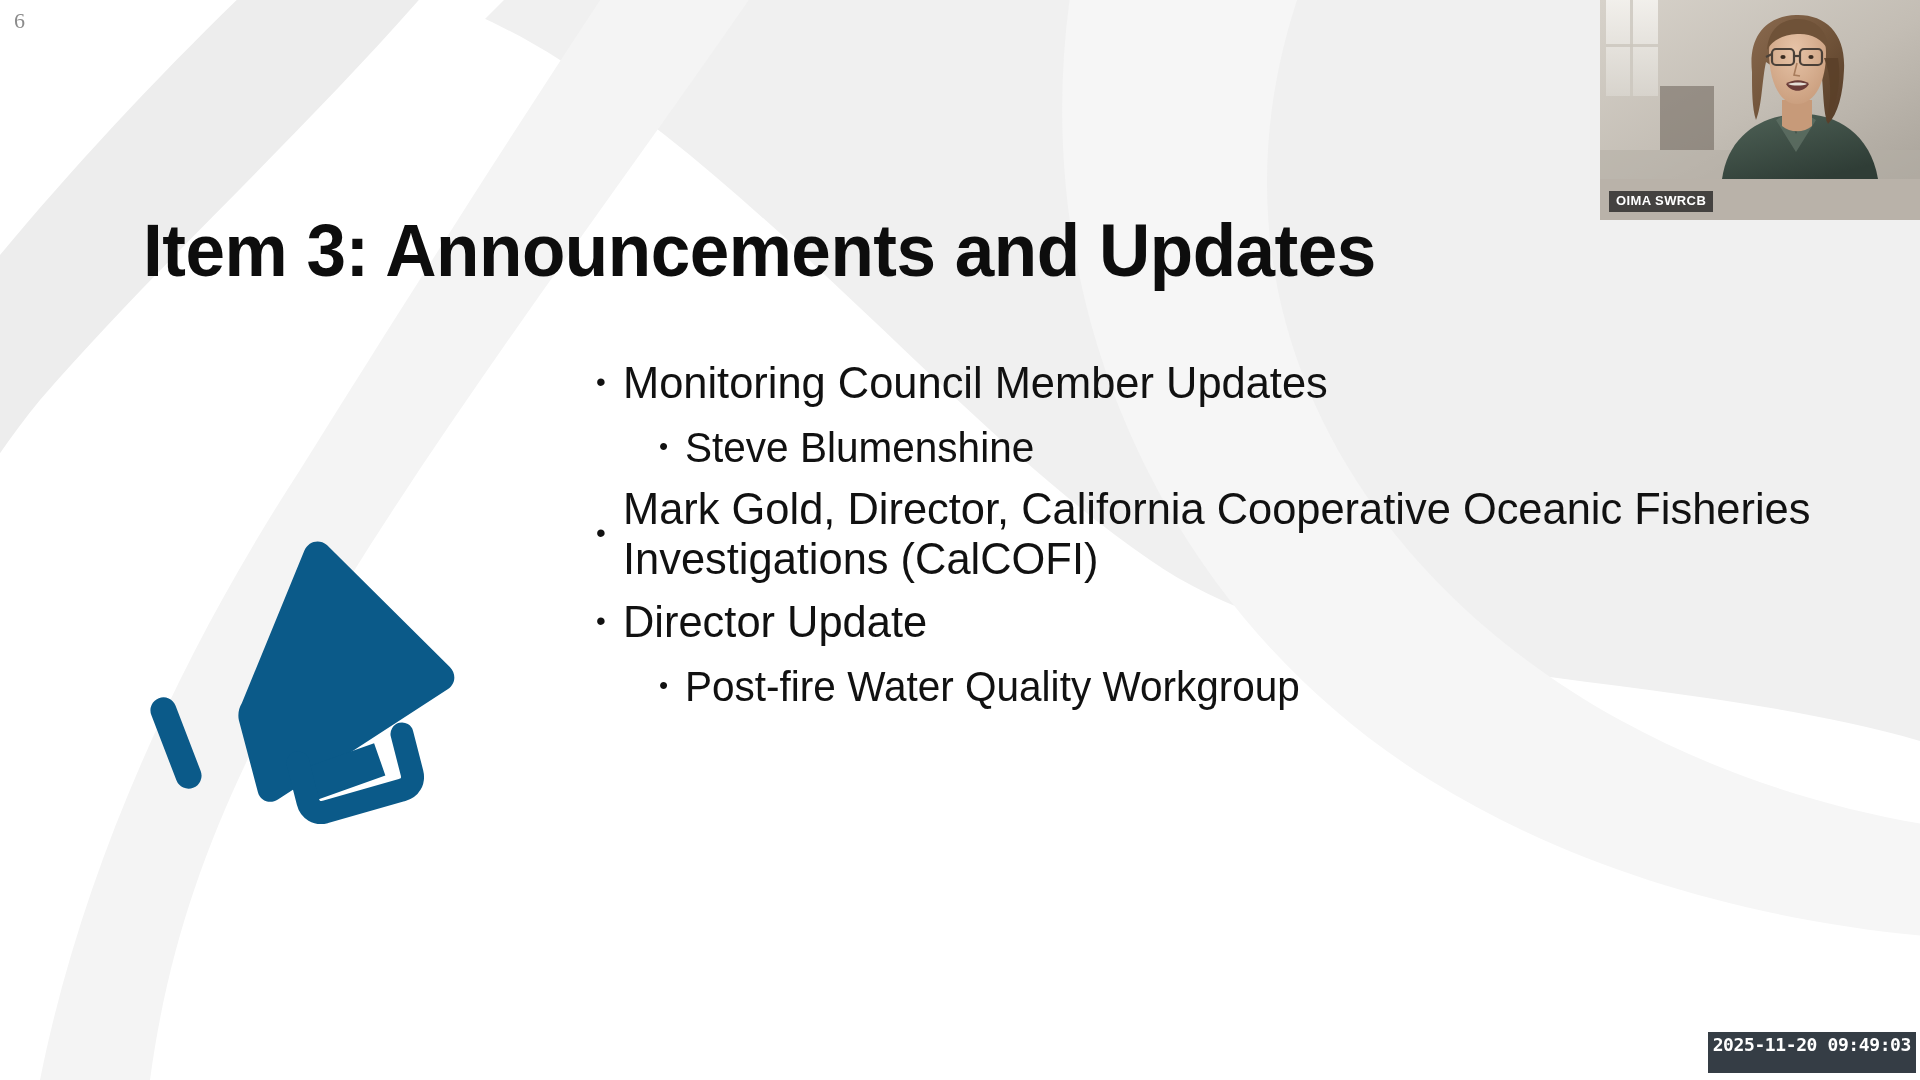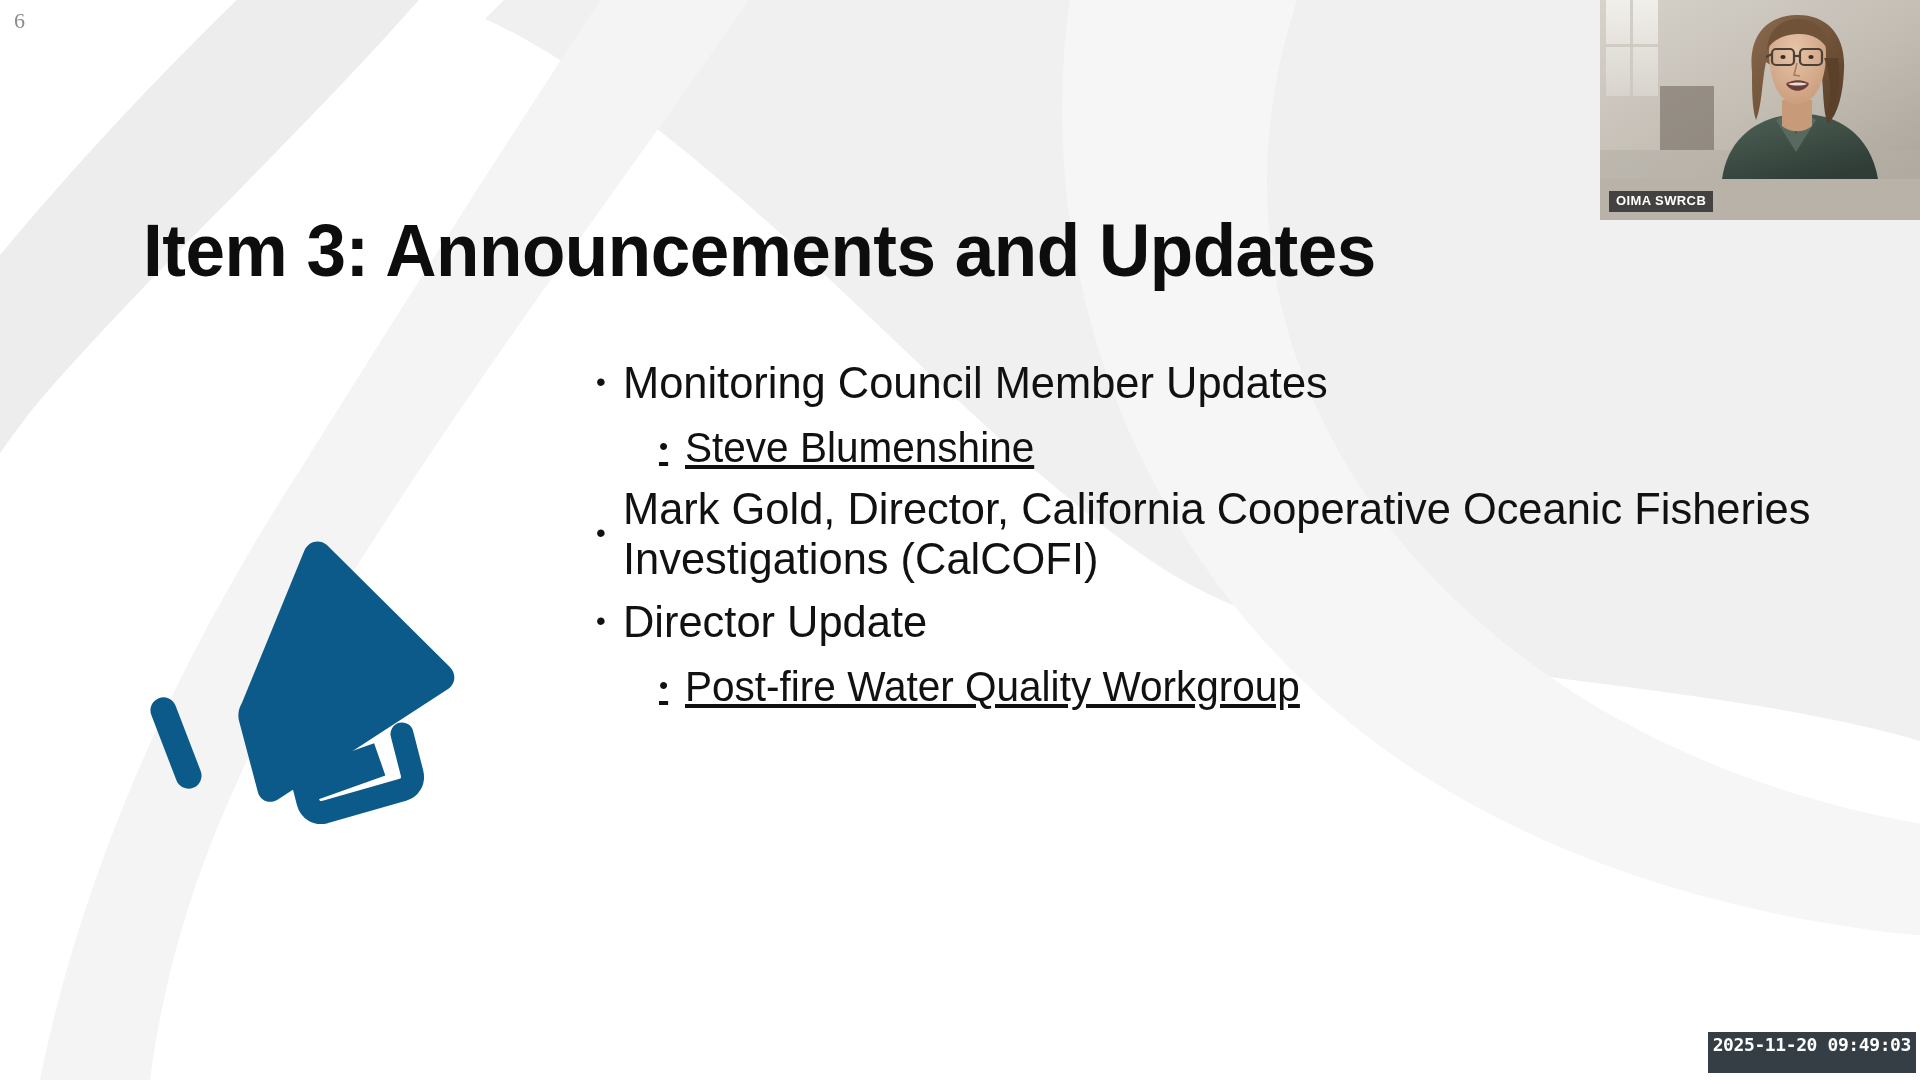--- a/index.html
+++ b/index.html
@@ -89,21 +89,20 @@
     font-size: 45px;
     line-height: 50px;
     padding-left: 0px;
     margin-bottom: 9px;
   }
   .bullet-row.lvl2 {
     font-size: 42px;
     line-height: 48px;
     padding-left: 63px;
     margin-bottom: 9px;
-    text-decoration: underline;
   }
   .bullet-dot {
     flex: 0 0 auto;
     display: inline-block;
   }
   .bullet-row.lvl1 .bullet-dot { width: 27px; }
   .bullet-row.lvl2 .bullet-dot { width: 26px; }
   .bullet-dot::before {
     content: "\2022";
     font-size: 0.62em;

